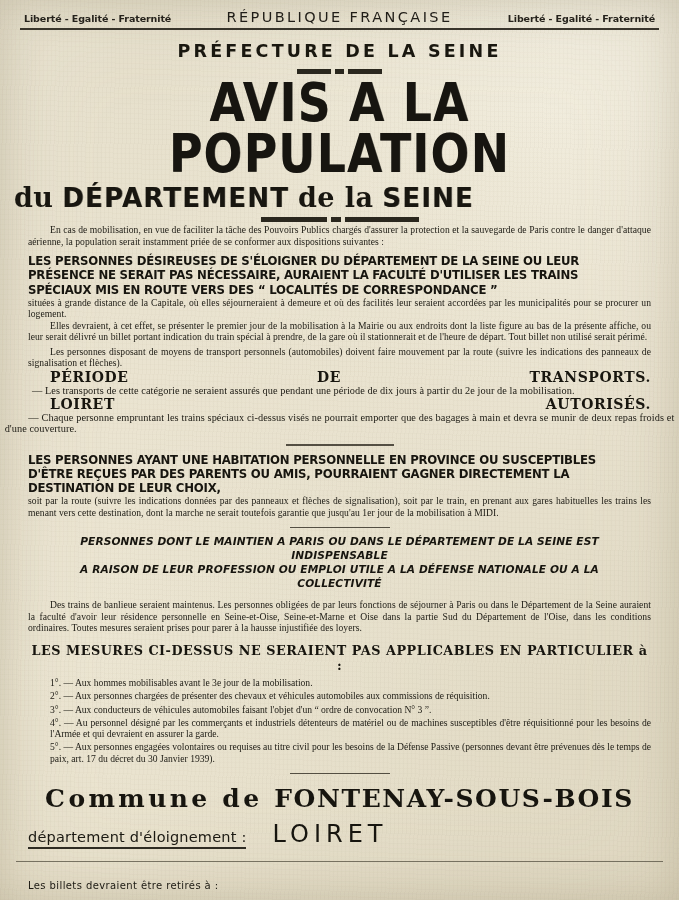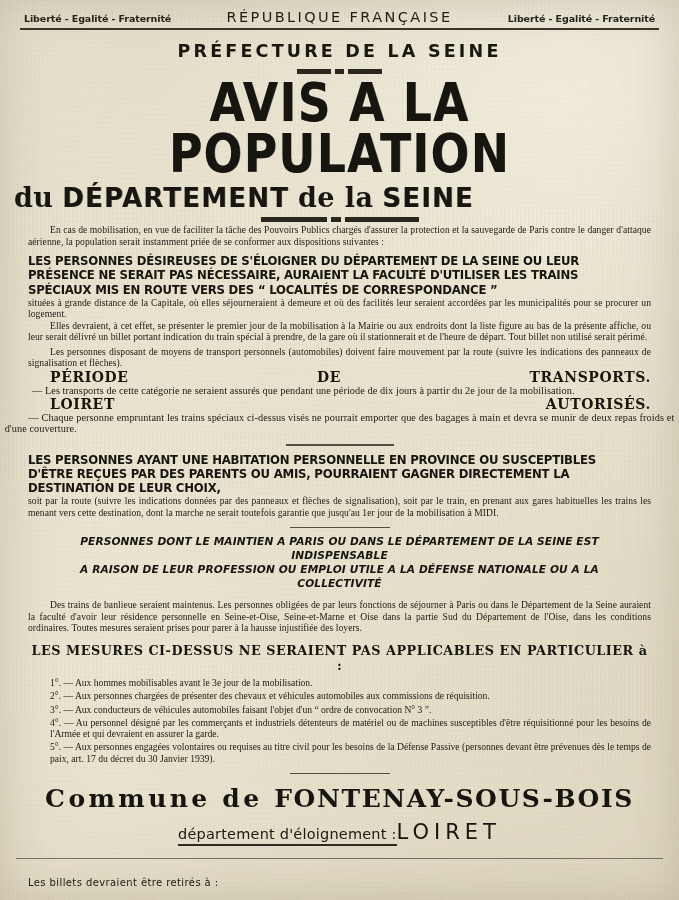--- a/index.html
+++ b/index.html
@@ -235,34 +235,35 @@
     font-size: 25px;
     letter-spacing: 3px;
     font-weight: 700;
     color: #17150f;
   }
   .commune .light { font-weight: 700; letter-spacing: 3.4px; }
   .commune .name { letter-spacing: 1.6px; }
   .dept-line {
     margin-top: 7px;
     display: flex;
-    justify-content: center;
+    justify-content: flex-start;
     align-items: baseline;
+    gap: 26px;
   }
   .dept-label {
     font-family: "DejaVu Sans", sans-serif;
     font-size: 14.5px;
     letter-spacing: 0.2px;
     border-bottom: 2.4px solid #2e2b22;
     padding-bottom: 2px;
     color: #1b1912;
   }
   .dept-value {
     font-family: "DejaVu Sans", sans-serif;
-    font-size: 21px;
+    font-size: 24px;
     letter-spacing: 5px;
     color: #17150f;
   }
   .rule-wide {
     margin: 12px 2px 0 2px;
     height: 0;
     border-top: 1.6px solid #4a4638;
     opacity: 0.7;
   }
 

